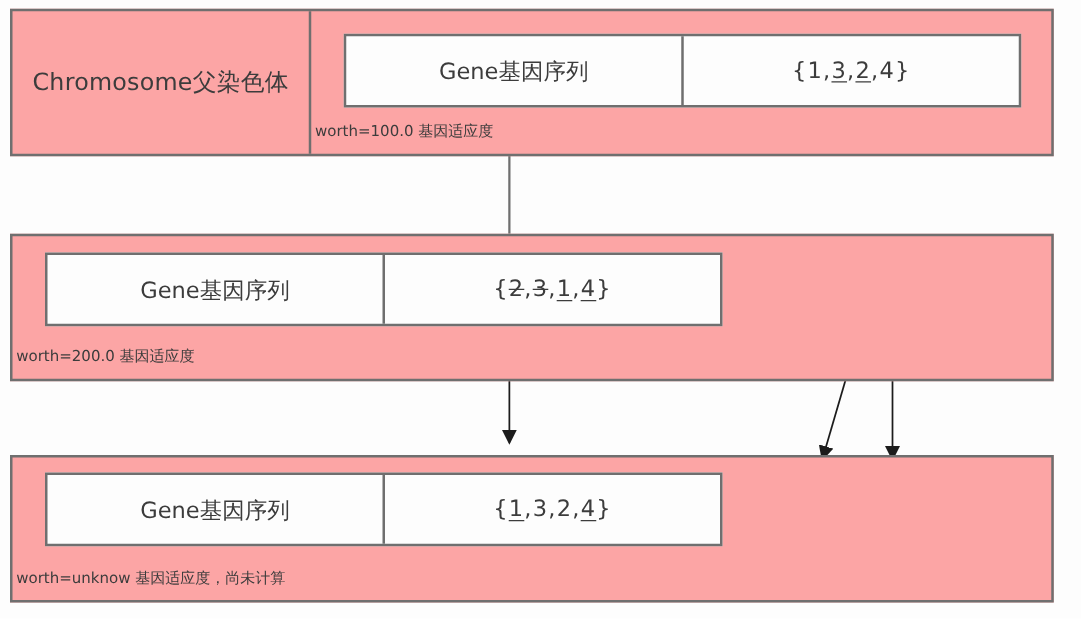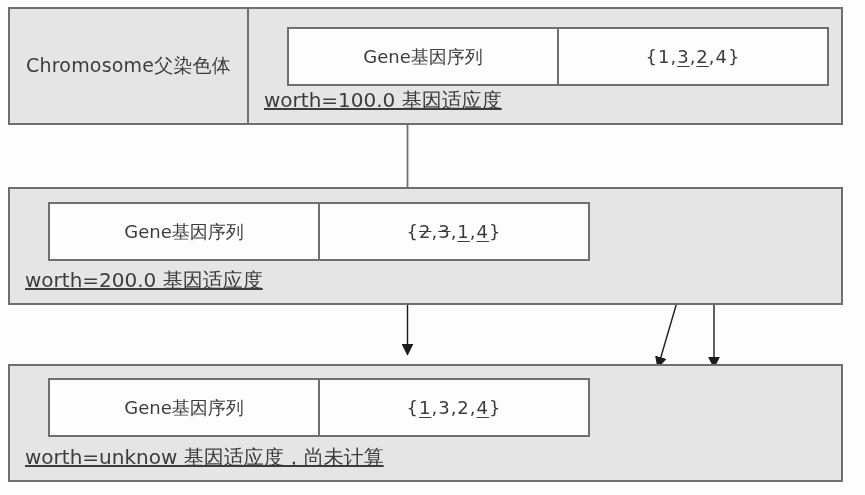--- a/index.html
+++ b/index.html
@@ -11,37 +11,37 @@
     font-family: "DejaVu Sans", "Liberation Sans", sans-serif;
     color: #3c3c3c;
     overflow: hidden;
   }
   .chrom-box {
     position: absolute;
     left: 8px;
     width: 831px;
     height: 114px;
     border: 2px solid #6f6f6f;
-    background: #e5e5e5;
+    background: #fca5a5;
     display: flex;
   }
   .box-father { top: 7px; }
   .box-mother { top: 187px; }
   .box-child  { top: 364px; }
   .label-cell {
     width: 237px;
     flex: 0 0 237px;
     border-right: 2px solid #6f6f6f;
     display: flex;
     align-items: center;
     justify-content: center;
     font-size: 19px;
     letter-spacing: 0.2px;
   }
-  .content-cell { position: relative; flex: 1 1 auto; margin-left: 12px; }
+  .content-cell { position: relative; flex: 1 1 auto; }
   .gene-box {
     position: absolute;
     left: 26px;
     width: 538px;
     height: 55px;
     border: 2px solid #6f6f6f;
     display: flex;
     background: #fdfdfd;
   }
   .box-father .gene-box { top: 18px; }
@@ -60,23 +60,22 @@
     display: flex;
     align-items: center;
     justify-content: center;
     font-size: 18px;
     letter-spacing: 1px;
   }
   .worth-text {
     position: absolute;
     left: 3px;
     bottom: 9px;
-    font-size: 20px;
+    font-size: 12px;
     white-space: nowrap;
-    text-decoration: underline;
   }
   .gene-underline { text-decoration: underline; text-underline-offset: 3px; }
   .gene-strike { text-decoration: line-through; }
   .gene-none { text-decoration: none; }
   .connector-layer {
     position: absolute;
     top: 0; left: 0;
     width: 865px; height: 495px;
     pointer-events: none;
   }

